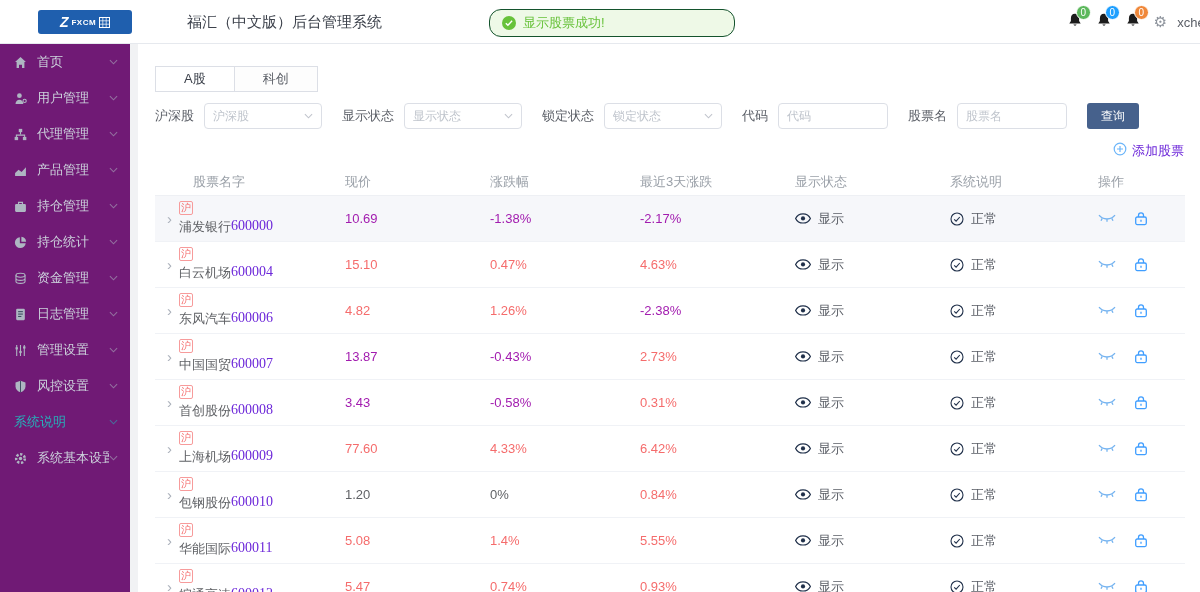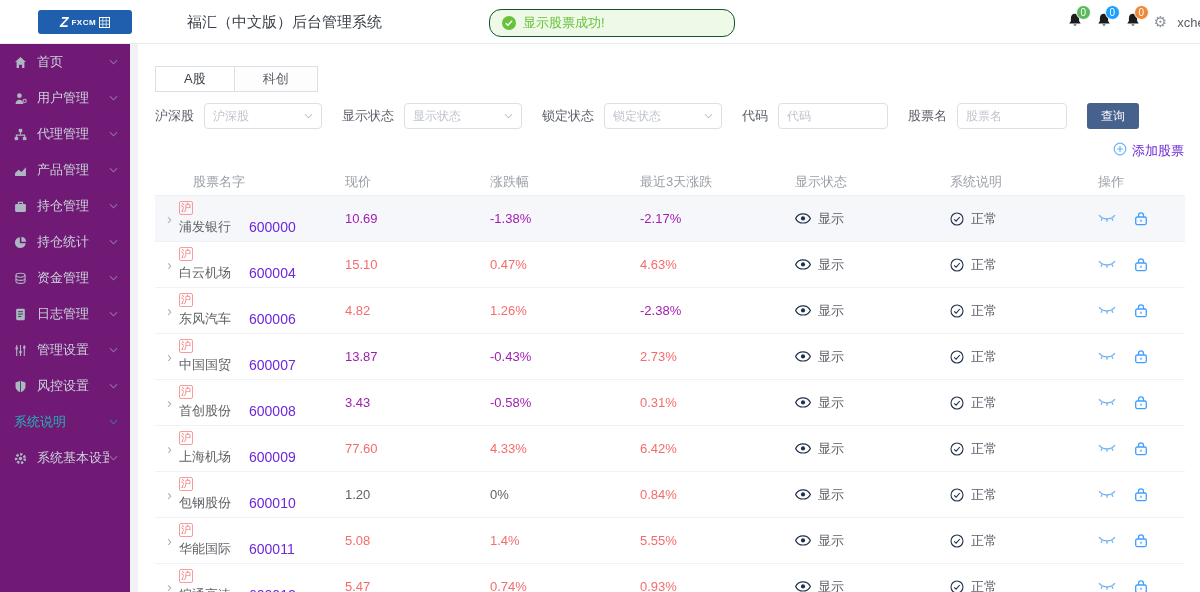--- a/index.html
+++ b/index.html
@@ -71,21 +71,21 @@
   .th.c-name { padding-left:38px; }
   .c-price { width:145px; } .c-chg { width:150px; } .c-d3 { width:155px; }
   .c-disp { width:150px; display:flex; align-items:center; gap:7px; }
   .c-status { width:145px; display:flex; align-items:center; gap:7px; padding-left:5px; }
   .th.c-status { padding-left:5px; }
   .c-ops { width:95px; display:flex; align-items:center; gap:18px; padding-left:8px; }
   .expand { width:24px; padding-left:12px; color:#aab0ba; font-size:15px; line-height:1; cursor:pointer; }
   .name-wrap { display:flex; flex-direction:column; justify-content:center; }
   .badge-hu { align-self:flex-start; font-size:10px; line-height:12px; padding:0 1px; color:#f56c6c;
     border:1px solid #f79b9b; border-radius:2px; margin-bottom:3px; }
-  .name-line { display:flex; align-items:center; gap:18px; }
+  .name-line { display:flex; align-items:flex-start; gap:0;font-family:Liberation Serif, serif; }
   .stock-name { color:#606266; }
   .stock-code { color:#6d28d9; font-size:14px; cursor:pointer; }
   .dir-up { color:#f56c6c; } .dir-down { color:#a21caf; } .dir-flat { color:#606266; }
   .op-icon { display:flex; cursor:pointer; }
 </style>
 </head>
 <body>
 
 <div class="page">
 

